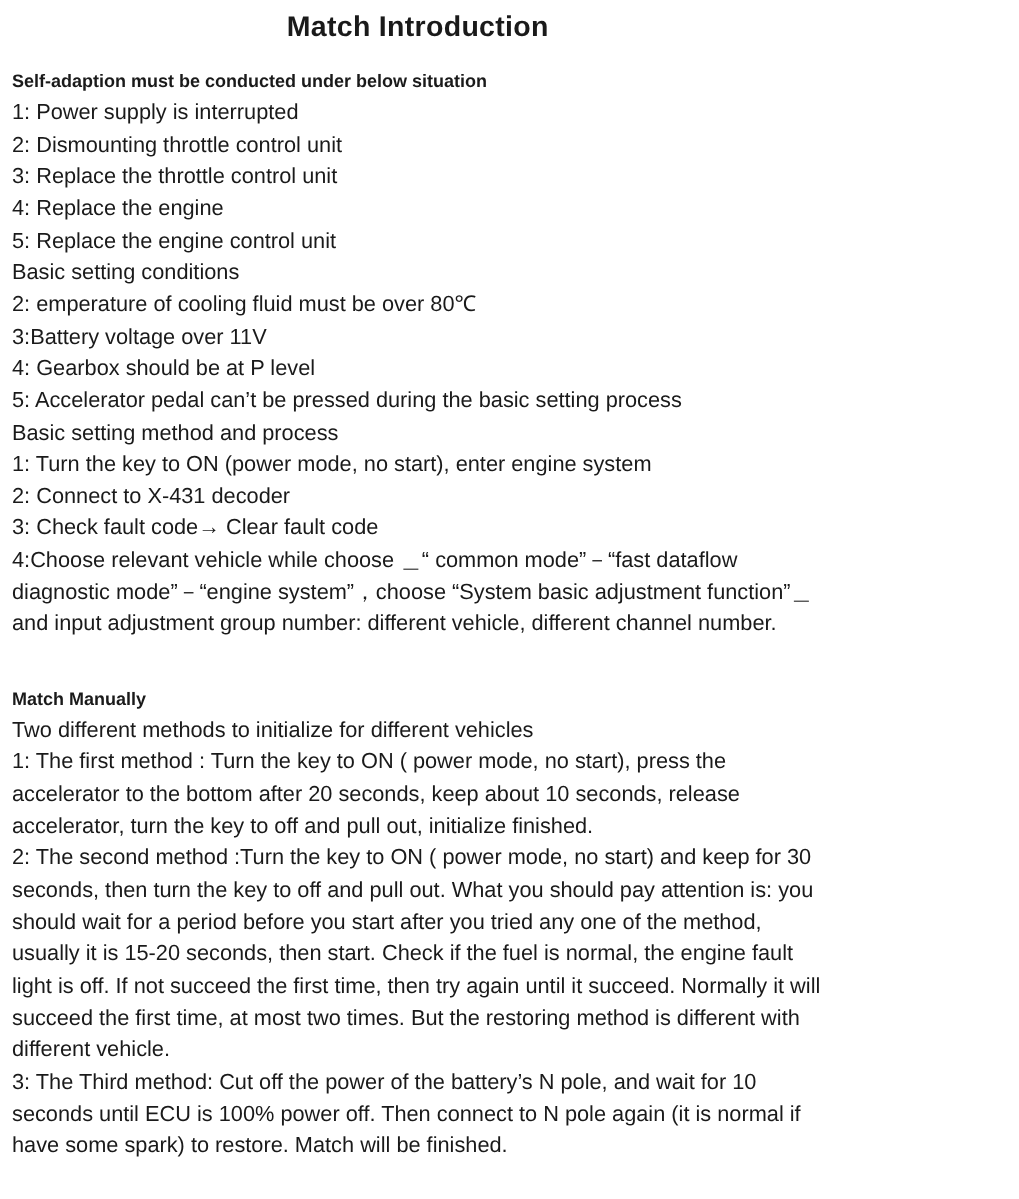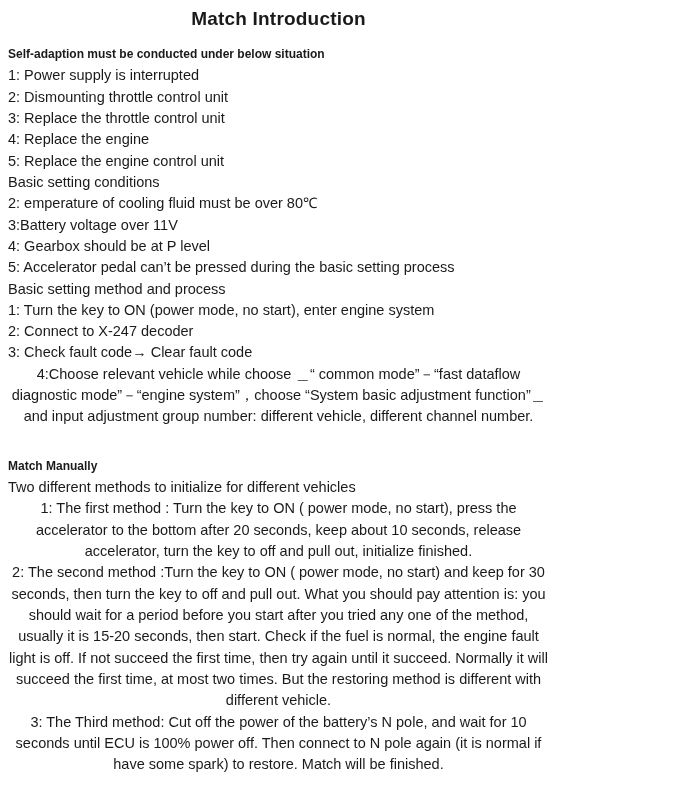--- a/index.html
+++ b/index.html
@@ -37,21 +37,20 @@
   .line {
     font-size: 14.5px;
     line-height: 1.47;
     margin: 0;
     white-space: pre-wrap;
   }
   .para {
     font-size: 14.5px;
     line-height: 1.47;
     margin: 0;
-    text-align: center;
   }
   .block {
     margin: 0;
   }
   .gap-big {
     height: 30px;
   }
   .section-head.manual {
     margin-top: 0;
   }
@@ -70,21 +69,21 @@
     <p class="line">3: Replace the throttle control unit</p>
     <p class="line">4: Replace the engine</p>
     <p class="line">5: Replace the engine control unit</p>
     <p class="line">Basic setting conditions</p>
     <p class="line">2: emperature of cooling fluid must be over 80℃</p>
     <p class="line">3:Battery voltage over 11V</p>
     <p class="line">4: Gearbox should be at P level</p>
     <p class="line">5: Accelerator pedal can’t be pressed during the basic setting process</p>
     <p class="line">Basic setting method and process</p>
     <p class="line">1: Turn the key to ON (power mode, no start), enter engine system</p>
-    <p class="line">2: Connect to X-247 decoder</p>
+    <p class="line">2: Connect to X-431 decoder</p>
     <p class="line">3: Check fault code→ Clear fault code</p>
     <p class="para">4:Choose relevant vehicle while choose ＿“ common mode”－“fast dataflow diagnostic mode”－“engine system”，choose “System basic adjustment function”＿and input adjustment group number: different vehicle, different channel number.</p>
   </div>
 
   <div class="gap-big"></div>
 
   <div class="block">
     <div class="section-head manual">Match Manually</div>
     <p class="line">Two different methods to initialize for different vehicles</p>
     <p class="para">1: The first method : Turn the key to ON ( power mode, no start), press the accelerator to the bottom after 20 seconds, keep about 10 seconds, release accelerator, turn the key to off and pull out, initialize finished.</p>

